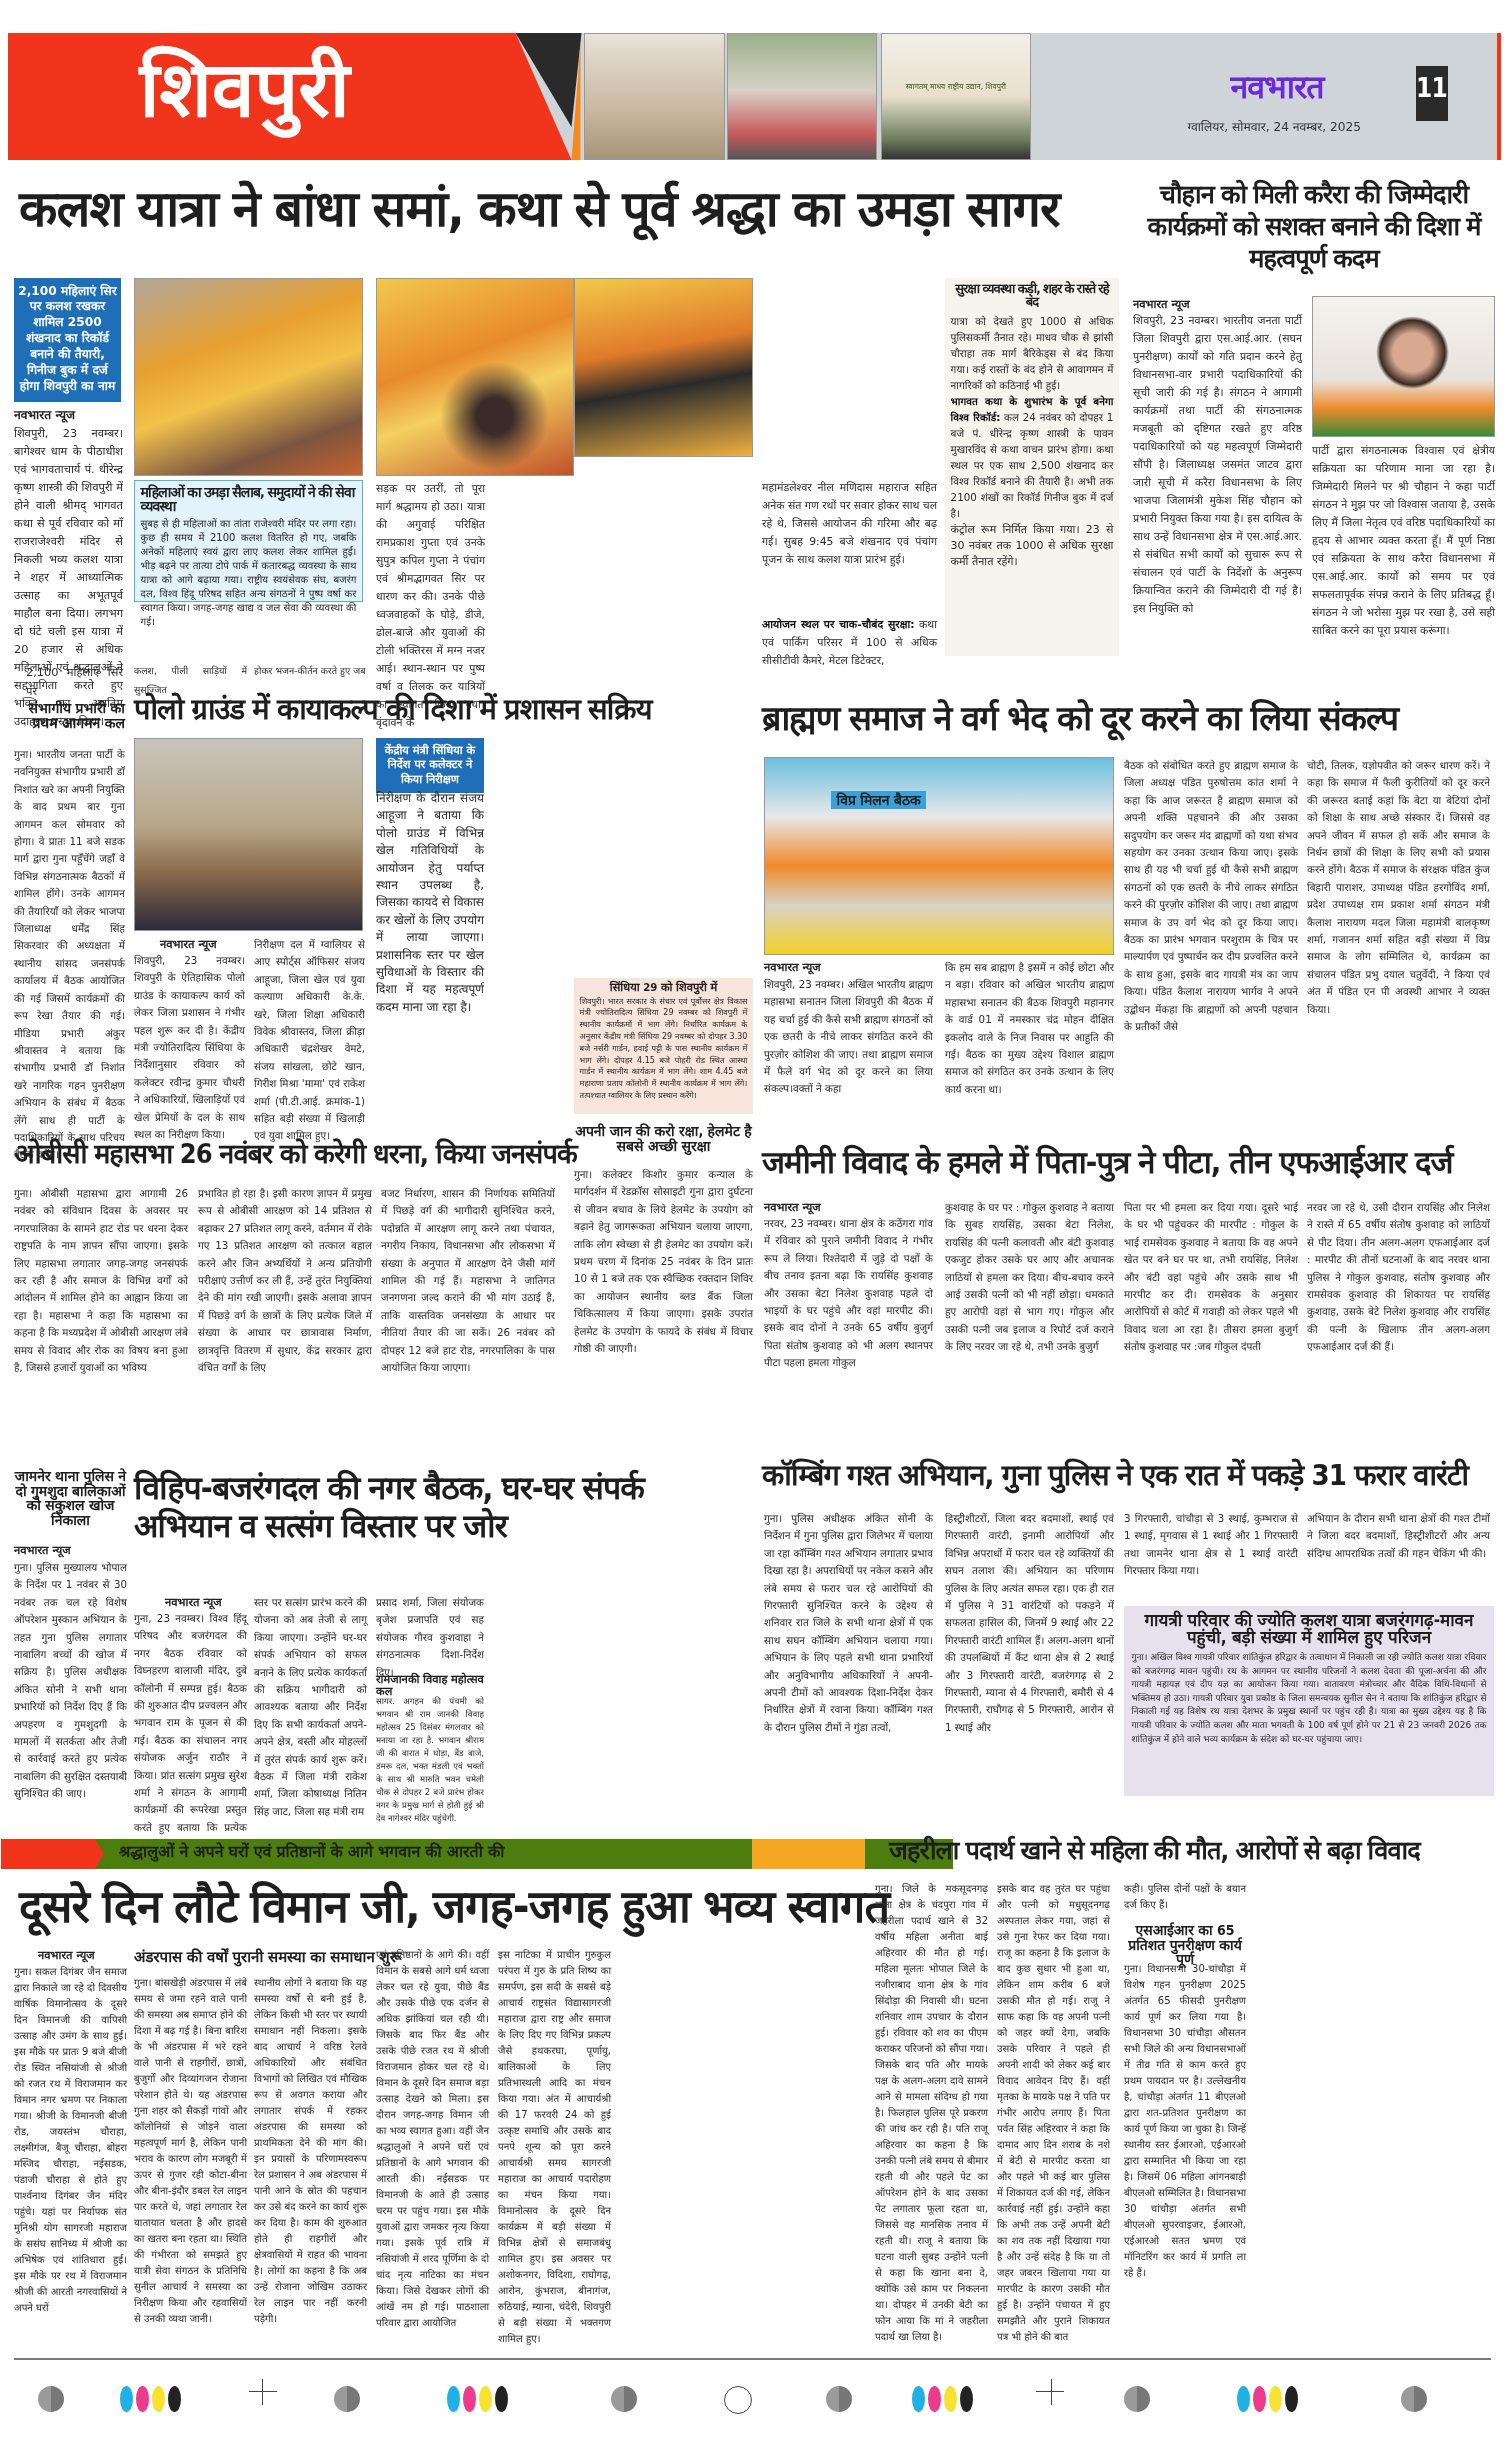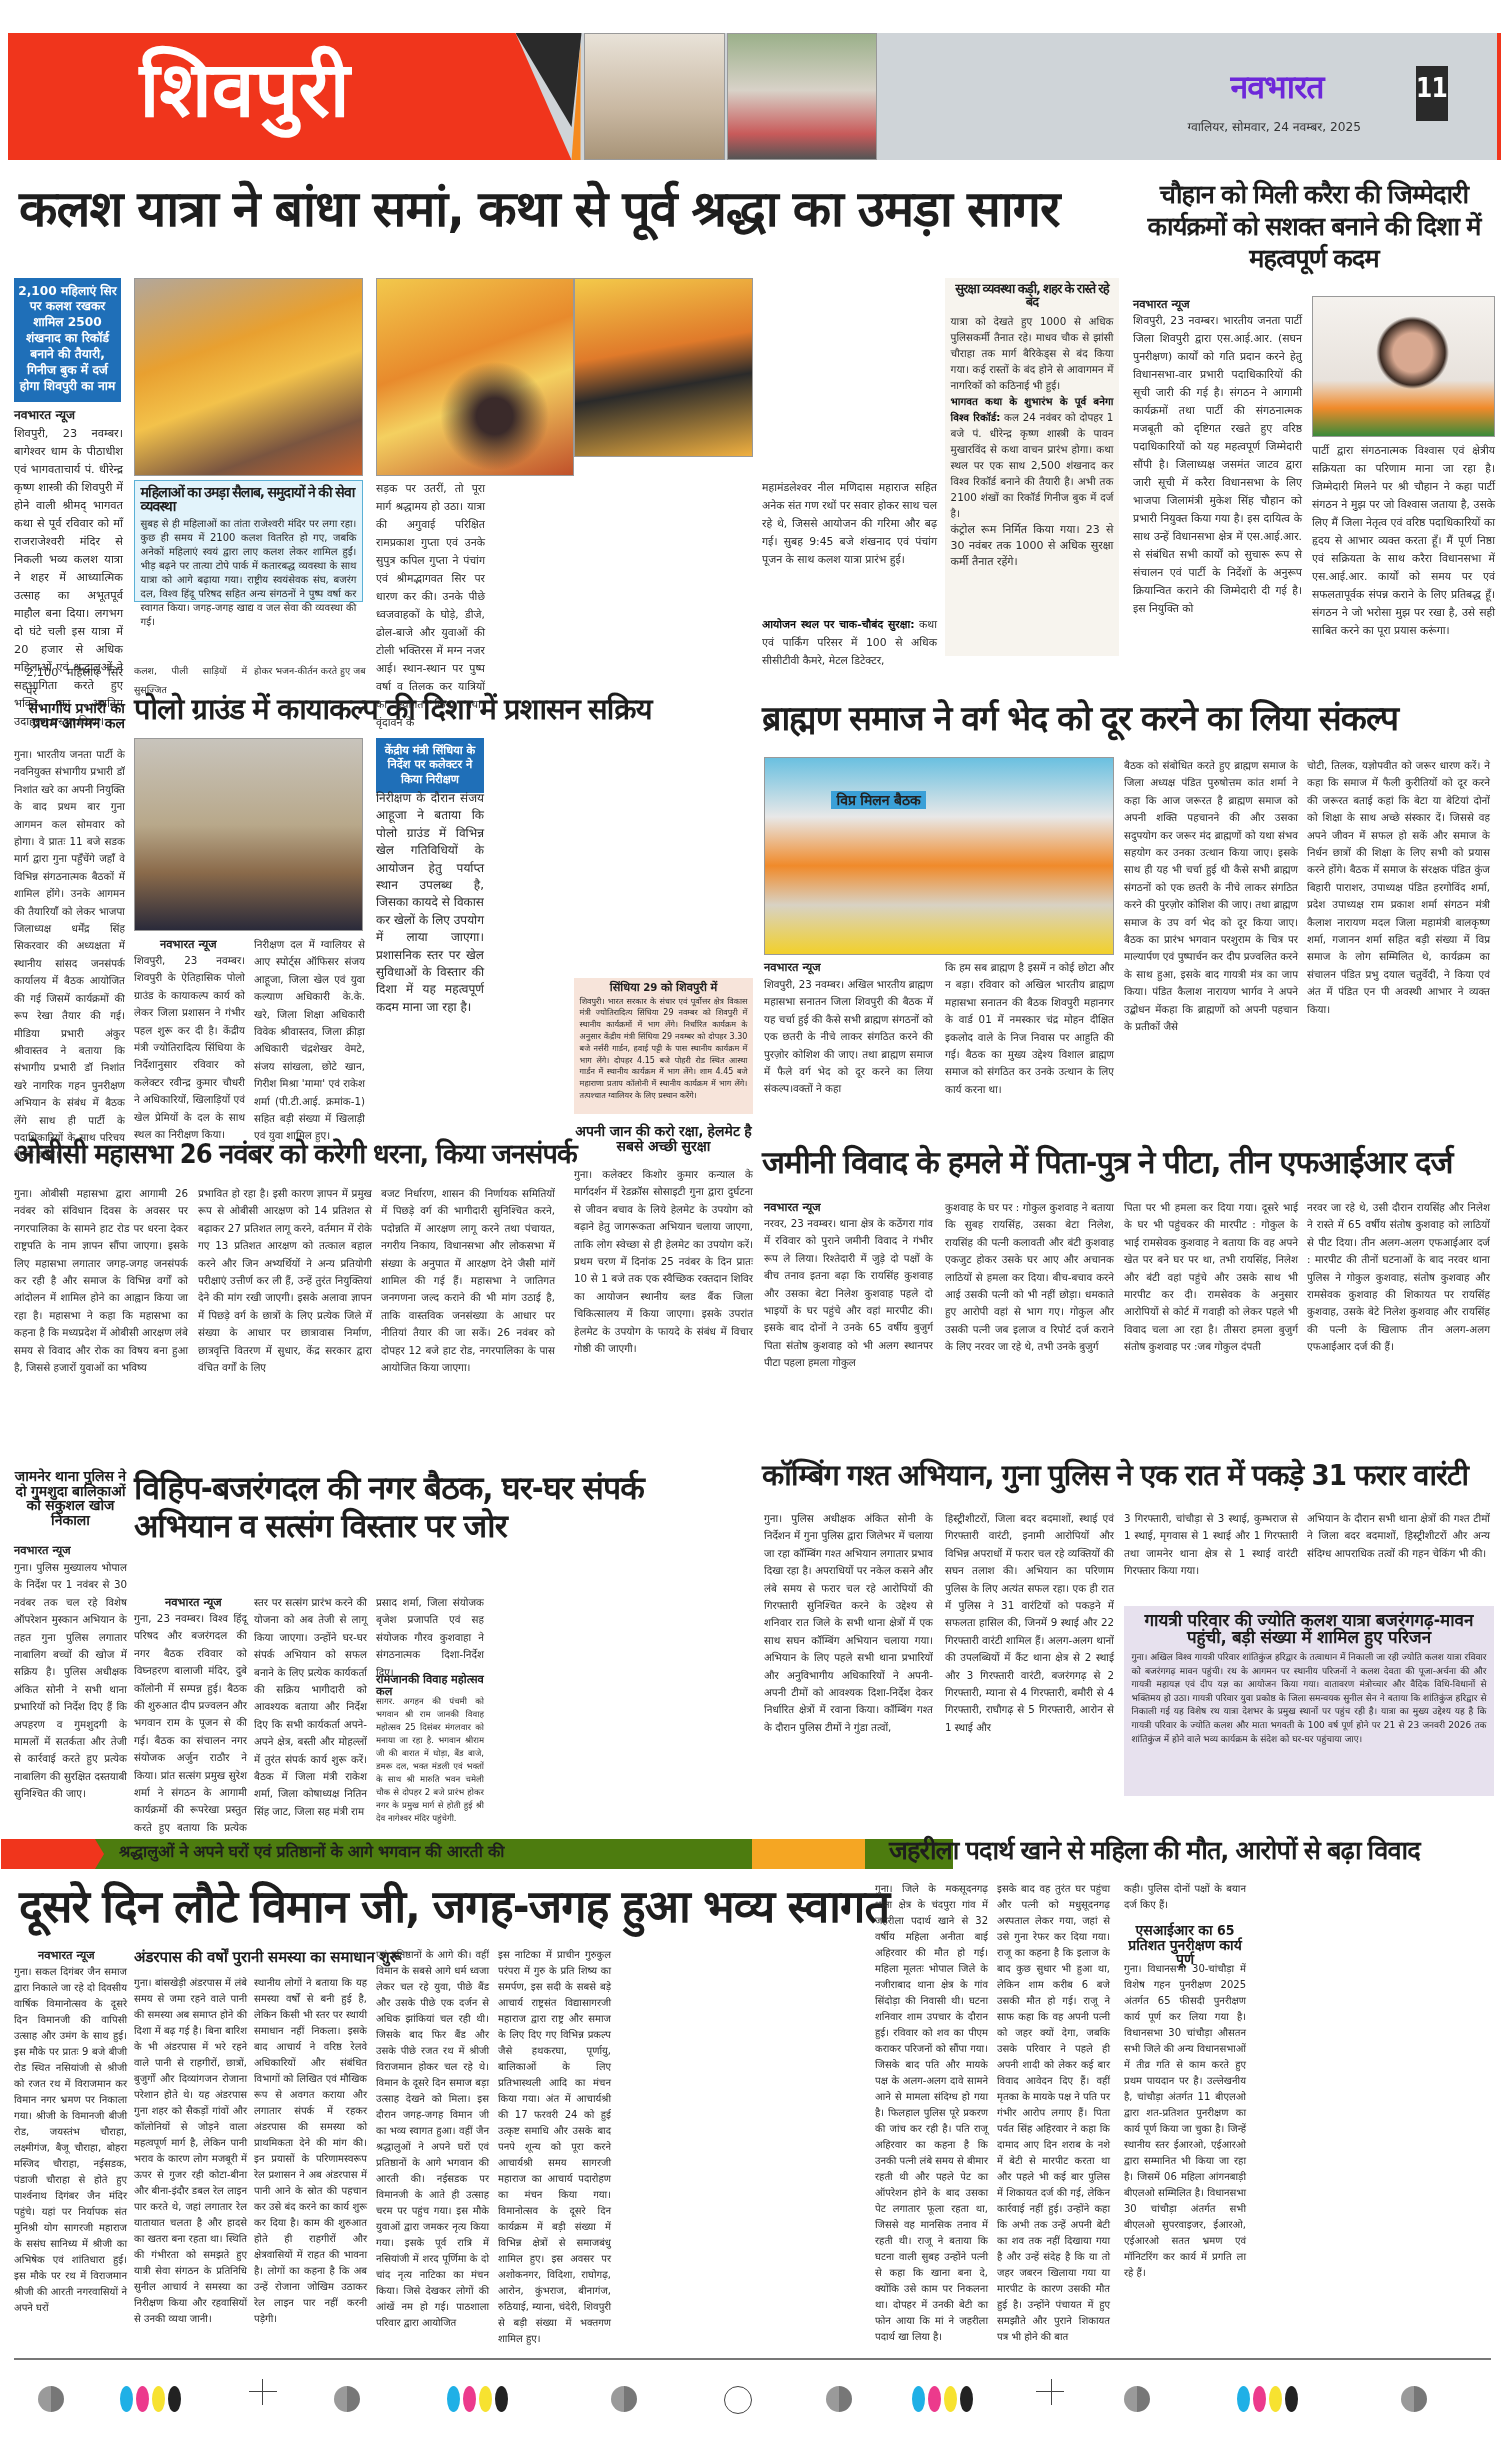--- a/index.html
+++ b/index.html
@@ -16,20 +16,23 @@
 </head>
 <body>
 
 <div class="abs" style="left:7.5px;top:33px;width:1493px;height:127px;background:#cfd4d8;border-right:4.7px solid #f0351c">
   <div class="abs" style="left:0;top:0;width:564px;height:127px;background:#f0351c;clip-path:polygon(0 0,508px 0,564px 127px,0 127px)"></div>
   <div class="abs" style="left:508px;top:0;width:66px;height:127px;background:#2a2a2a;clip-path:polygon(0 0,66px 0,56px 94px)"></div>
   <div class="abs" style="left:545px;top:0;width:28px;height:127px;background:#f58a1f;clip-path:polygon(28px 9.4px,28px 127px,19px 127px)"></div>
   <div class="abs hl" style="left:132px;top:17px;font-size:77px;color:#fff;letter-spacing:0">शिवपुरी</div>
   <div class="abs photo" style="left:576px;top:0;width:141px;height:127px;background:linear-gradient(180deg,#e8e2d8,#c9b8a2 60%,#a89478)"></div>
   <div class="abs photo" style="left:719px;top:0;width:150px;height:127px;background:linear-gradient(180deg,#9bb08a,#d8d2c8 45%,#c85a5a 80%,#555)"></div>
+  <div class="abs photo" style="left:873px;top:0;width:150px;height:127px;background:linear-gradient(180deg,#f2efe8,#e8e0cc 50%,#6a7a5a 85%,#333)">
+    <div class="abs" style="left:3.8px;top:47px;width:141px;font-size:7.5px;color:#4a5a2a;text-align:center">स्वागतम् माधव राष्ट्रीय उद्यान, शिवपुरी</div>
+  </div>
   <div class="abs hl" style="left:1223px;top:38px;font-size:32px;color:#6d28d9">नवभारत</div>
   <div class="abs" style="left:1180px;top:85px;font-size:12.2px;color:#333">ग्वालियर, सोमवार, 24 नवम्बर, 2025</div>
   <div class="abs hl" style="left:1408px;top:33px;width:32px;height:55px;background:#2a2a2a;color:#fff;font-size:26px;text-align:center;padding-top:9.4px">11</div>
 </div>
 
 <div class="abs hl" style="left:19px;top:183px;width:1110px;font-size:50px;white-space:nowrap">कलश यात्रा ने बांधा समां, कथा से पूर्व श्रद्धा का उमड़ा सागर</div>
 
 <div class="abs bluebox" style="left:14px;top:278px;width:107px;height:124px;font-size:12.2px">2,100 महिलाएं सिर पर कलश रखकर शामिल 2500 शंखनाद का रिकॉर्ड बनाने की तैयारी, गिनीज बुक में दर्ज होगा शिवपुरी का नाम</div>
 <div class="abs sub" style="left:14px;top:406px;font-size:12.2px;text-align:left">नवभारत न्यूज</div>
 <div class="abs body" style="left:14px;top:425px;width:109px;font-size:11.3px;line-height:18px">शिवपुरी, 23 नवम्बर। बागेश्वर धाम के पीठाधीश एवं भागवताचार्य पं. धीरेन्द्र कृष्ण शास्त्री की शिवपुरी में होने वाली श्रीमद् भागवत कथा से पूर्व रविवार को माँ राजराजेश्वरी मंदिर से निकली भव्य कलश यात्रा ने शहर में आध्यात्मिक उत्साह का अभूतपूर्व माहौल बना दिया। लगभग दो घंटे चली इस यात्रा में 20 हजार से अधिक महिलाओं एवं श्रद्धालुओं ने सहभागिता करते हुए भक्ति का अप्रतिम उदाहरण प्रस्तुत किया।</div>

